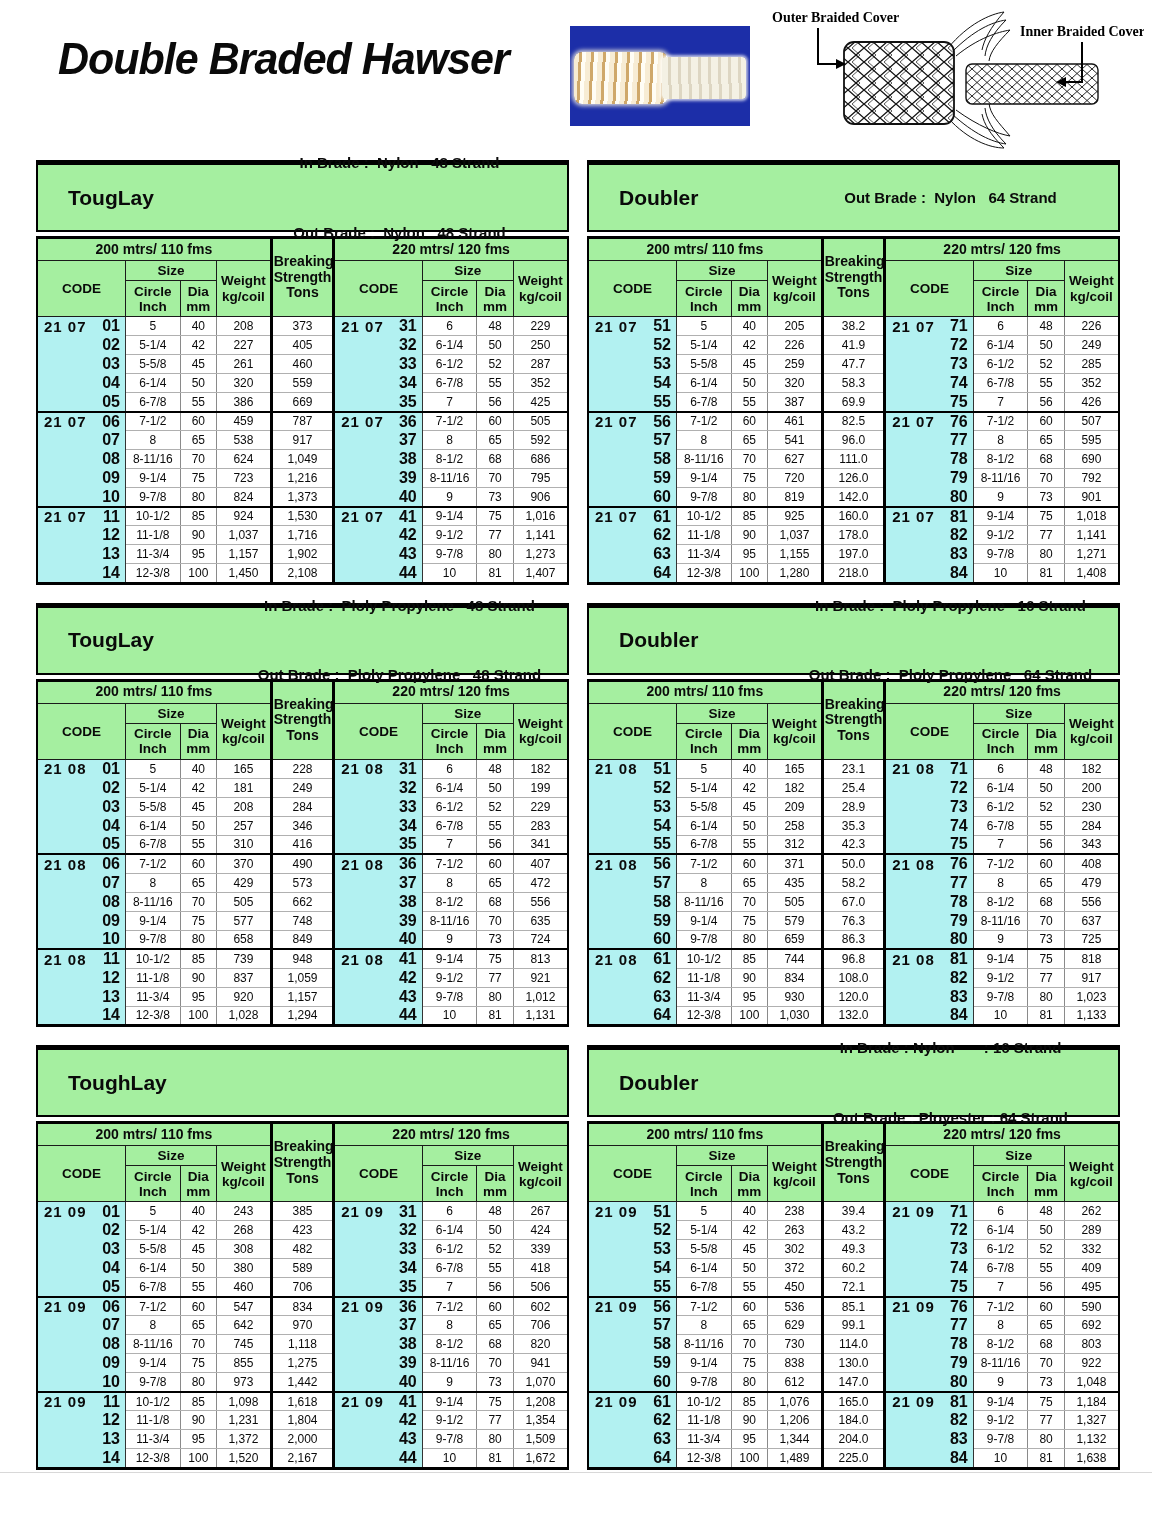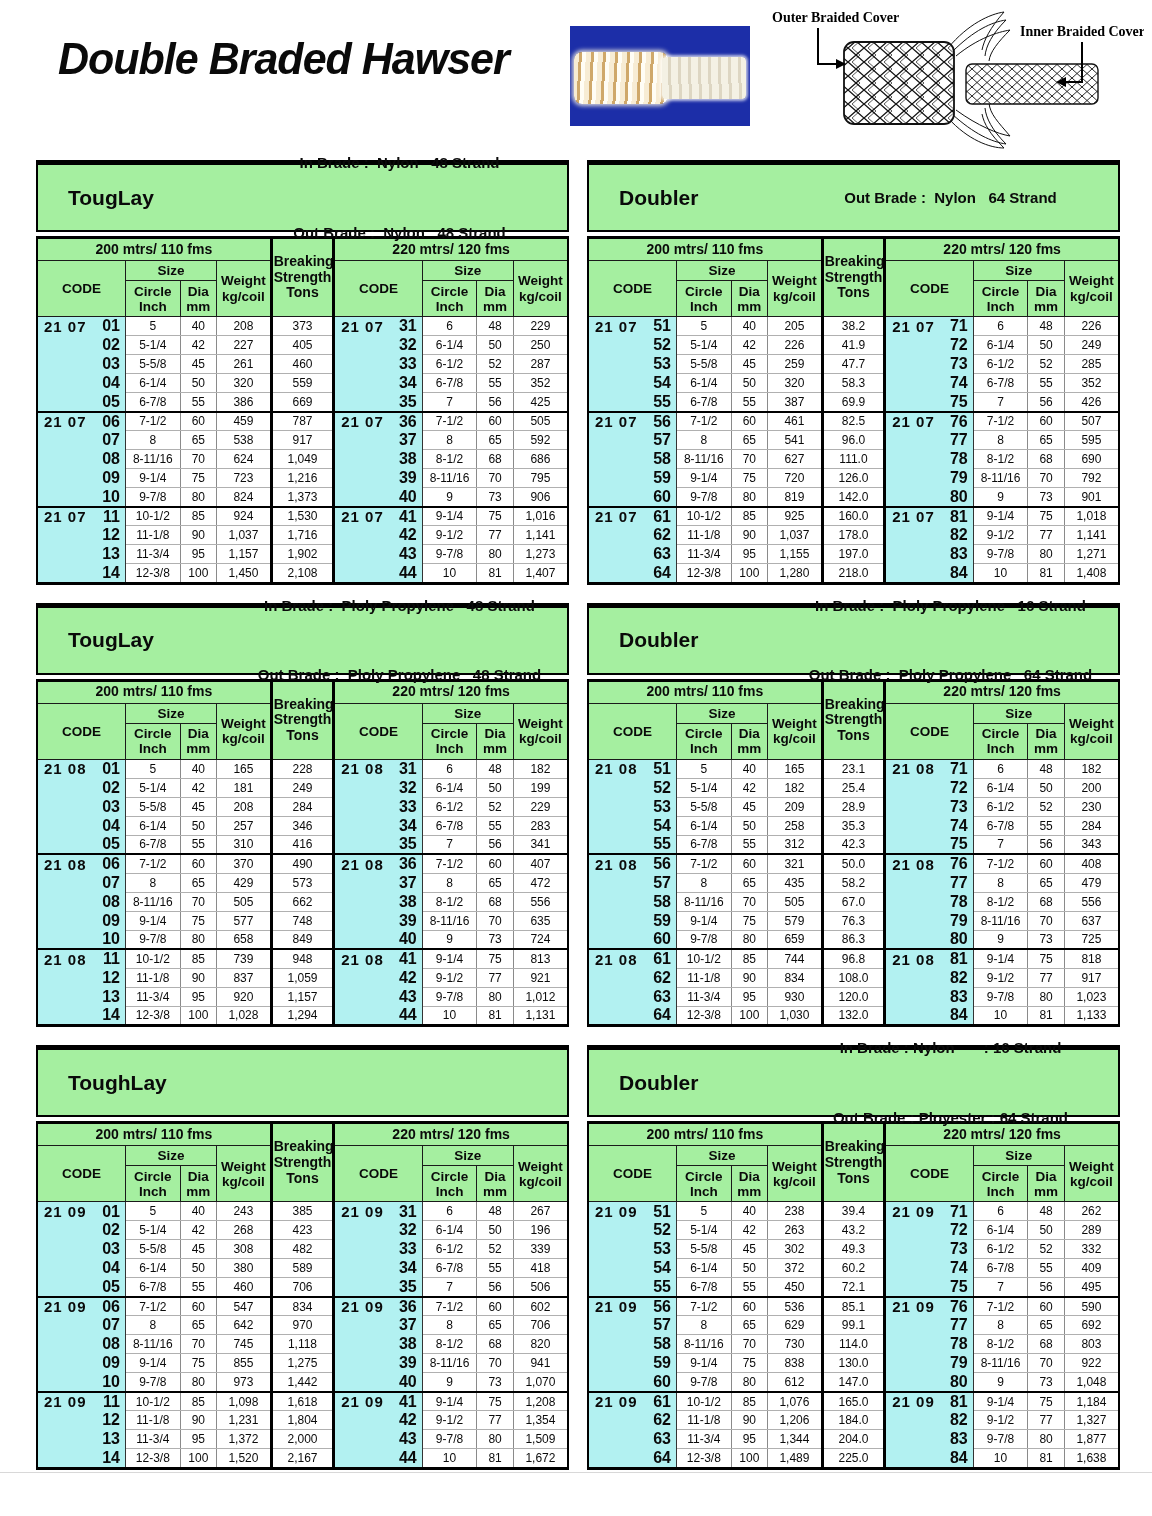--- a/index.html
+++ b/index.html
@@ -1295,21 +1295,21 @@
           </tr>
           <tr class="grp">
             <td class="code">
               <div class="code-wrap">
                 <span class="pfx">21 08</span>
                 <span class="num">56</span>
               </div>
             </td>
             <td class="d">7-1/2</td>
             <td class="d">60</td>
-            <td class="d">321</td>
+            <td class="d">371</td>
             <td class="d brk">50.0</td>
             <td class="code">
               <div class="code-wrap">
                 <span class="pfx">21 08</span>
                 <span class="num">76</span>
               </div>
             </td>
             <td class="d">7-1/2</td>
             <td class="d">60</td>
             <td class="d">408</td>
@@ -1559,21 +1559,21 @@
             <td class="d">268</td>
             <td class="d brk">423</td>
             <td class="code">
               <div class="code-wrap">
                 <span class="pfx"></span>
                 <span class="num">32</span>
               </div>
             </td>
             <td class="d">6-1/4</td>
             <td class="d">50</td>
-            <td class="d">196</td>
+            <td class="d">424</td>
           </tr>
           <tr>
             <td class="code">
               <div class="code-wrap">
                 <span class="pfx"></span>
                 <span class="num">03</span>
               </div>
             </td>
             <td class="d">5-5/8</td>
             <td class="d">45</td>
@@ -2130,21 +2130,21 @@
             <td class="d">1,344</td>
             <td class="d brk">204.0</td>
             <td class="code">
               <div class="code-wrap">
                 <span class="pfx"></span>
                 <span class="num">83</span>
               </div>
             </td>
             <td class="d">9-7/8</td>
             <td class="d">80</td>
-            <td class="d">1,877</td>
+            <td class="d">1,132</td>
           </tr>
           <tr>
             <td class="code">
               <div class="code-wrap">
                 <span class="pfx"></span>
                 <span class="num">64</span>
               </div>
             </td>
             <td class="d">12-3/8</td>
             <td class="d">100</td>

